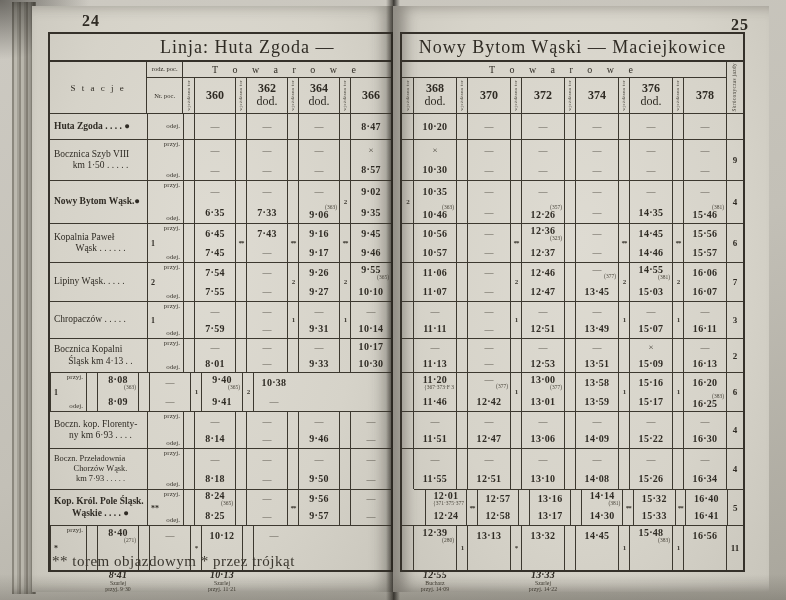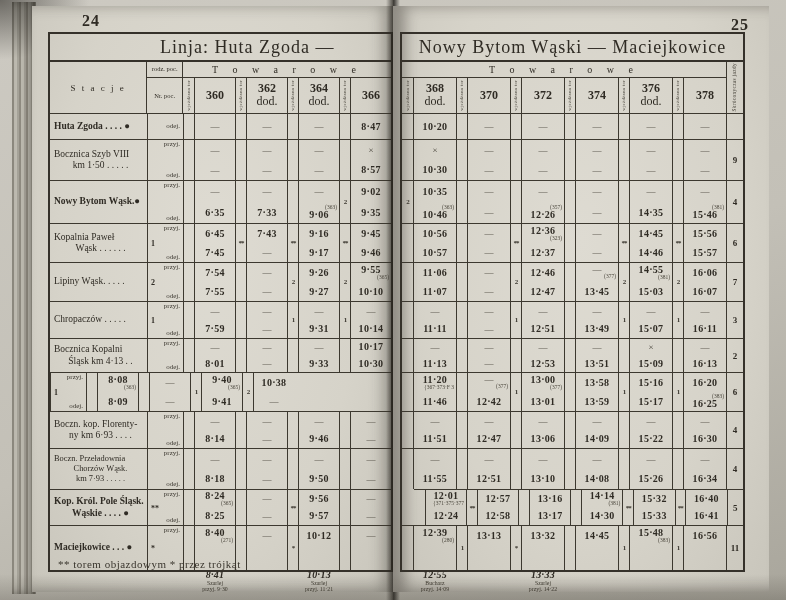--- a/index.html
+++ b/index.html
@@ -82,21 +82,21 @@
   .cell-col{display:flex;flex-direction:column;align-items:stretch;}
   .half{flex:1;display:flex;flex-direction:column;align-items:center;justify-content:center;min-height:0;}
   .t-val{font-size:10px;font-weight:700;letter-spacing:.3px;line-height:1;}
   .t-val.it{font-style:italic;font-weight:600;margin-top:47px;}
   .t-dash{font-size:9px;color:#48443b;line-height:1;}
   .t-x{font-size:9px;color:#48443b;line-height:1;}
   .note{font-size:5.5px;line-height:1;color:#4a463c;align-self:flex-end;margin-right:2px;}
   .sub{font-size:5.8px;line-height:1.15;text-align:center;white-space:pre-line;color:#3d392f;}
   .c-skr{width:17px;display:flex;align-items:center;justify-content:center;
     font-size:9px;font-weight:700;border-left:1px solid #3c382f;}
-  .footnote{position:absolute;left:26px;bottom:22px;font-size:11px;letter-spacing:.5px;color:#3a362e;}
+  .footnote{position:absolute;left:20px;bottom:22px;font-size:15px;letter-spacing:.5px;color:#3a362e;}
 </style>
 </head>
 <body>
 
 <div class="book">
   <div class="page-stack"></div>
   <div class="corner-shadow"></div>
 
   <div class="page page-left">
     <div class="pageno pn-left">24</div>
@@ -666,23 +666,20 @@
           <div class="c-t c bl cell-col">
             <div class="half">
               <div class="t-dash">—</div>
             </div>
             <div class="half">
               <div class="t-dash">—</div>
             </div>
           </div>
         </div>
         <div class="srow" style="height: 44px;">
-          <div class="c-st c b">
-            <div class="ln1">Maciejkowice . . . ●</div>
-          </div>
           <div class="c-lbl c bl">
             <div class="lab">przyj.</div>
             <div class="num">*</div>
           </div>
           <div class="c-w c bl"></div>
           <div class="c-t c bl cell-col">
             <div class="half" style="flex: 0 0 45%;">
               <div class="t-val">8·40</div>
               <div class="note">(271)</div>
             </div>

